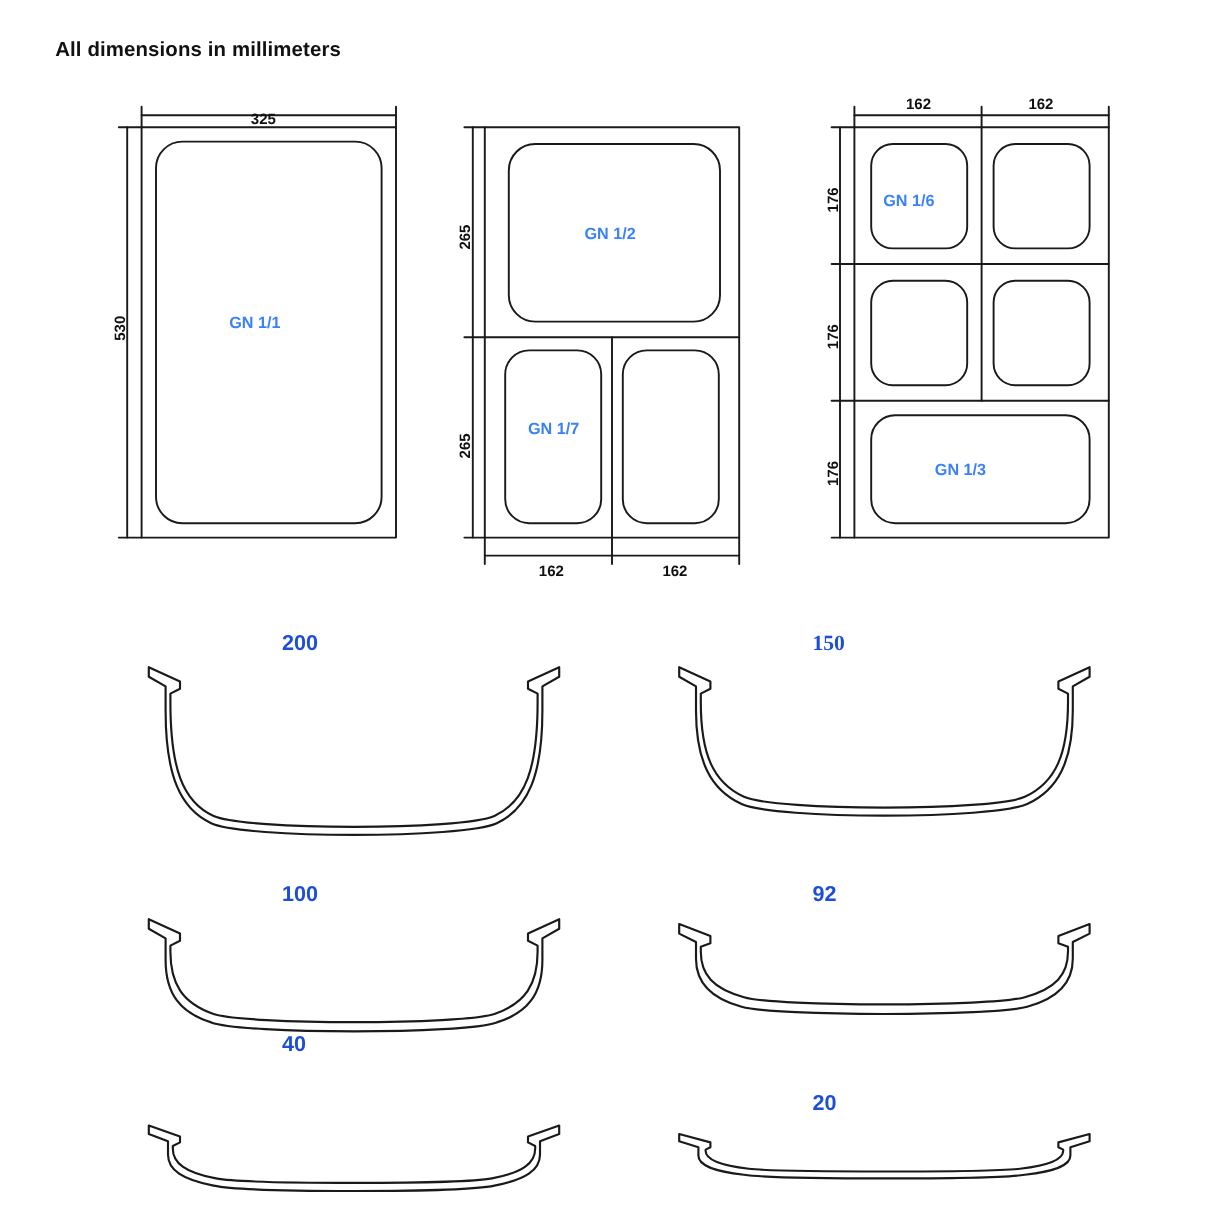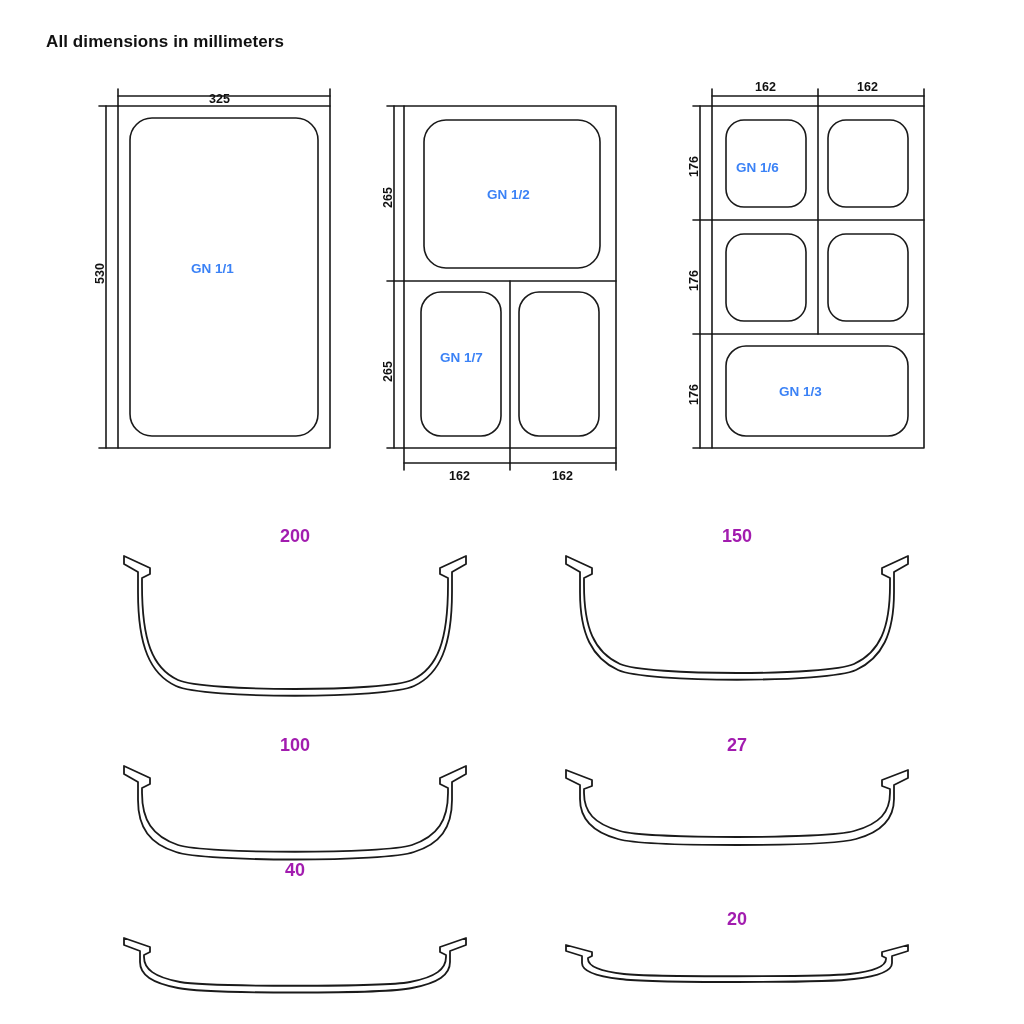--- a/index.html
+++ b/index.html
@@ -48,23 +48,23 @@
     white-space: nowrap;
   }
   .dim.vert {
     transform-origin: left top;
     transform: rotate(-90deg);
   }
   .depth {
     position: absolute;
     font-size: 18px;
     font-weight: bold;
-    color: #a21caf;
+    color: #1d4ed8;
     white-space: nowrap;
-    text-align: center;
+    text-align: left;
   }
 </style>
 </head>
 <body>
 
 <div id="page">
 
   <div class="title">All dimensions in millimeters</div>
 
   <svg width="1024" height="1024" viewBox="0 0 1024 1024">
@@ -218,19 +218,19 @@
 
   <div class="lbl" style="left:736px; top:160px;">GN 1/6</div>
   <div class="lbl" style="left:779px; top:384px;text-align:center;">GN 1/3</div>
   <div class="dim" style="left:755px; top:80px;">162</div>
   <div class="dim" style="left:857px; top:80px;">162</div>
   <div class="dim vert" style="left:687px; top:177px;">176</div>
   <div class="dim vert" style="left:687px; top:291px;">176</div>
   <div class="dim vert" style="left:687px; top:405px;">176</div>
 
   <div class="depth" style="left:235px; top:526px; width:120px;">200</div>
-  <div class="depth" style="left:677px; top:526px; width:120px;">150</div>
+  <div class="depth" style="left:677px; top:526px; width:120px;font-family:Liberation Serif, serif;">150</div>
   <div class="depth" style="left:235px; top:735px; width:120px;">100</div>
-  <div class="depth" style="left:677px; top:735px; width:120px;">27</div>
+  <div class="depth" style="left:677px; top:735px; width:120px;">92</div>
   <div class="depth" style="left:235px; top:860px; width:120px;">40</div>
   <div class="depth" style="left:677px; top:909px; width:120px;">20</div>
 
 </div>
 
 </body></html>

